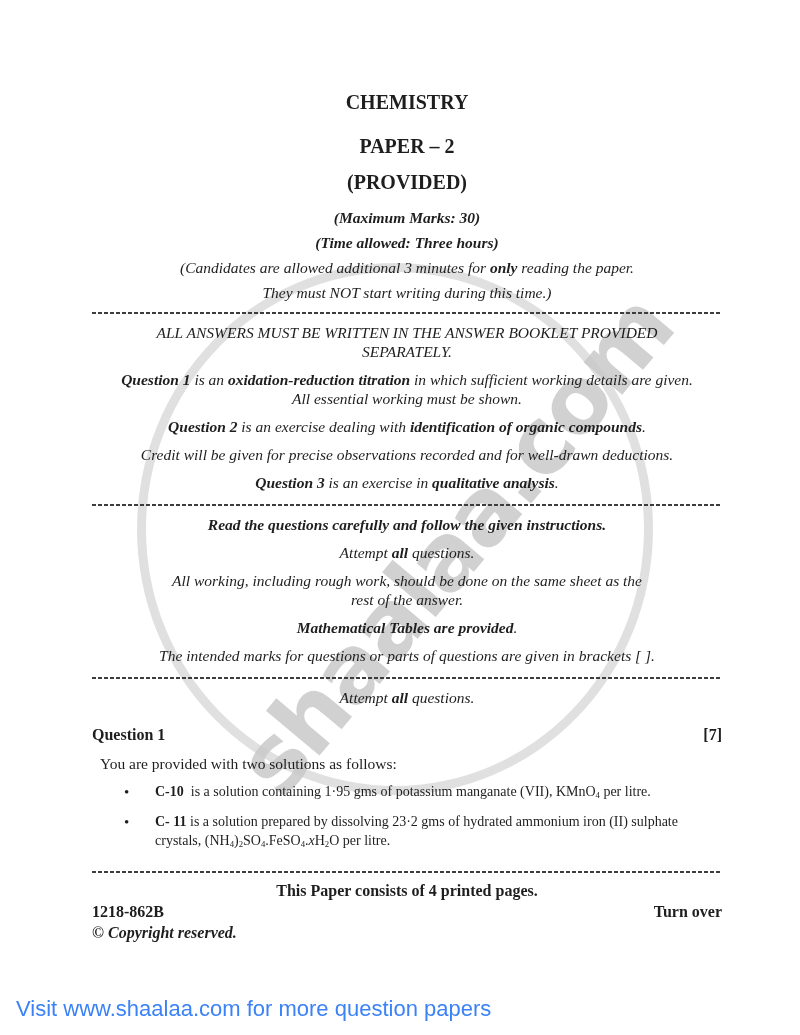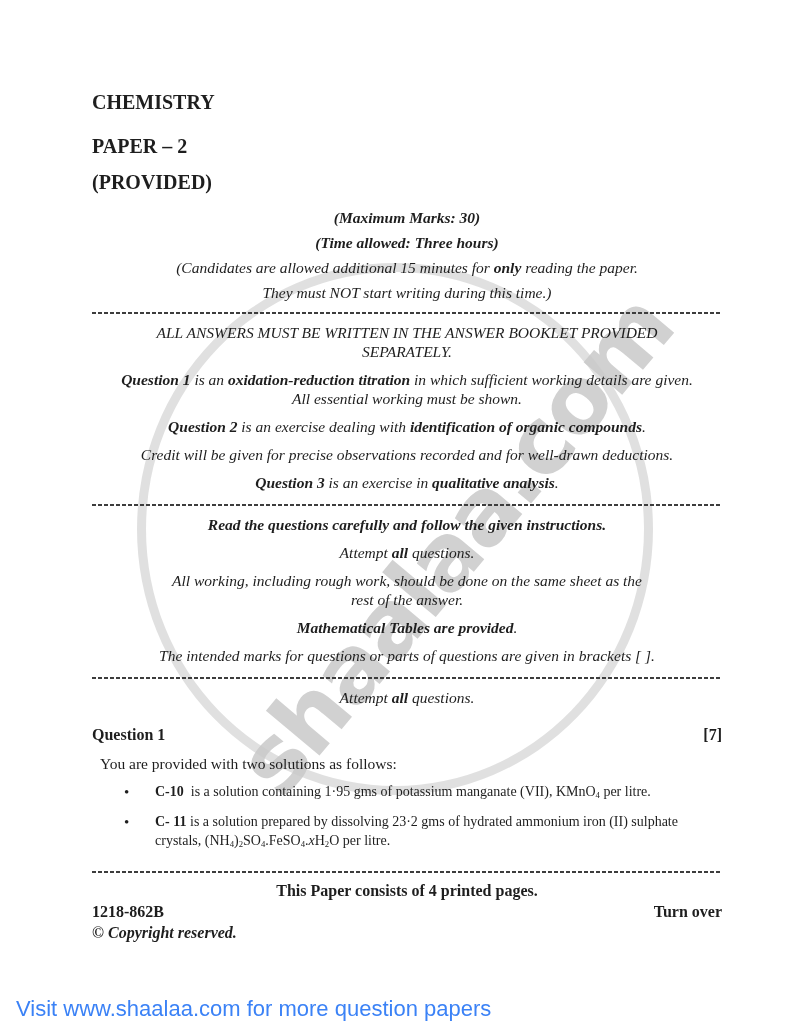--- a/index.html
+++ b/index.html
@@ -31,21 +31,21 @@
 
   .content { position: relative; z-index: 1; padding: 90px 78px 0 92px; }
 
   p { margin: 9px 0; font-size: 15.5px; line-height: 19px; }
   .c  { text-align: center; }
   .i  { font-style: italic; }
   .b, span.b { font-weight: bold; }
   span.i { font-style: italic; }
   span.sub { font-size: .62em; vertical-align: -0.2em; }
 
-  .title { font-size: 20px; font-weight: bold; text-align: left; margin: 0 0 20px; line-height: 24px; }
+  .title { font-size: 20px; font-weight: bold; text-align: center; margin: 0 0 20px; line-height: 24px; }
   .title2 { margin-bottom: 12px; }
   .title3 { margin-bottom: 14px; }
   .hdr { line-height: 20px; margin: 5px 0; }
   .bi { font-weight: bold; font-style: italic; }
   .tight { margin-top: 0; }
 
   .hr {
     height: 2px; margin: 9px 0;
     background: repeating-linear-gradient(90deg, #3d3d3d 0 4px, transparent 4px 6px);
   }
@@ -85,21 +85,21 @@
   <div class="wm-ring"></div>
   <div class="wm-text">shaalaa.com</div>
 
   <div class="content">
     <div class="title">CHEMISTRY</div>
     <div class="title title2">PAPER – 2</div>
     <div class="title title3">(PROVIDED)</div>
 
     <p class="c bi hdr">(Maximum Marks: 30)</p>
     <p class="c bi hdr">(Time allowed: Three hours)</p>
-    <p class="c i hdr"><span>(Candidates are allowed additional 15 minutes for </span><span class="b">only</span><span> reading the paper.</span></p>
+    <p class="c i hdr"><span>(Candidates are allowed additional 3 minutes for </span><span class="b">only</span><span> reading the paper.</span></p>
     <p class="c i hdr">They must NOT start writing during this time.)</p>
 
     <div class="hr"></div>
 
     <p class="c i" style="margin-bottom:0">ALL ANSWERS MUST BE WRITTEN IN THE ANSWER BOOKLET PROVIDED</p>
     <p class="c i tight">SEPARATELY.</p>
 
     <p class="c i" style="margin-bottom:0"><span class="b">Question 1</span><span> is an </span><span class="b">oxidation-reduction titration</span><span> in which sufficient working details are given.</span></p>
     <p class="c i tight">All essential working must be shown.</p>
 

